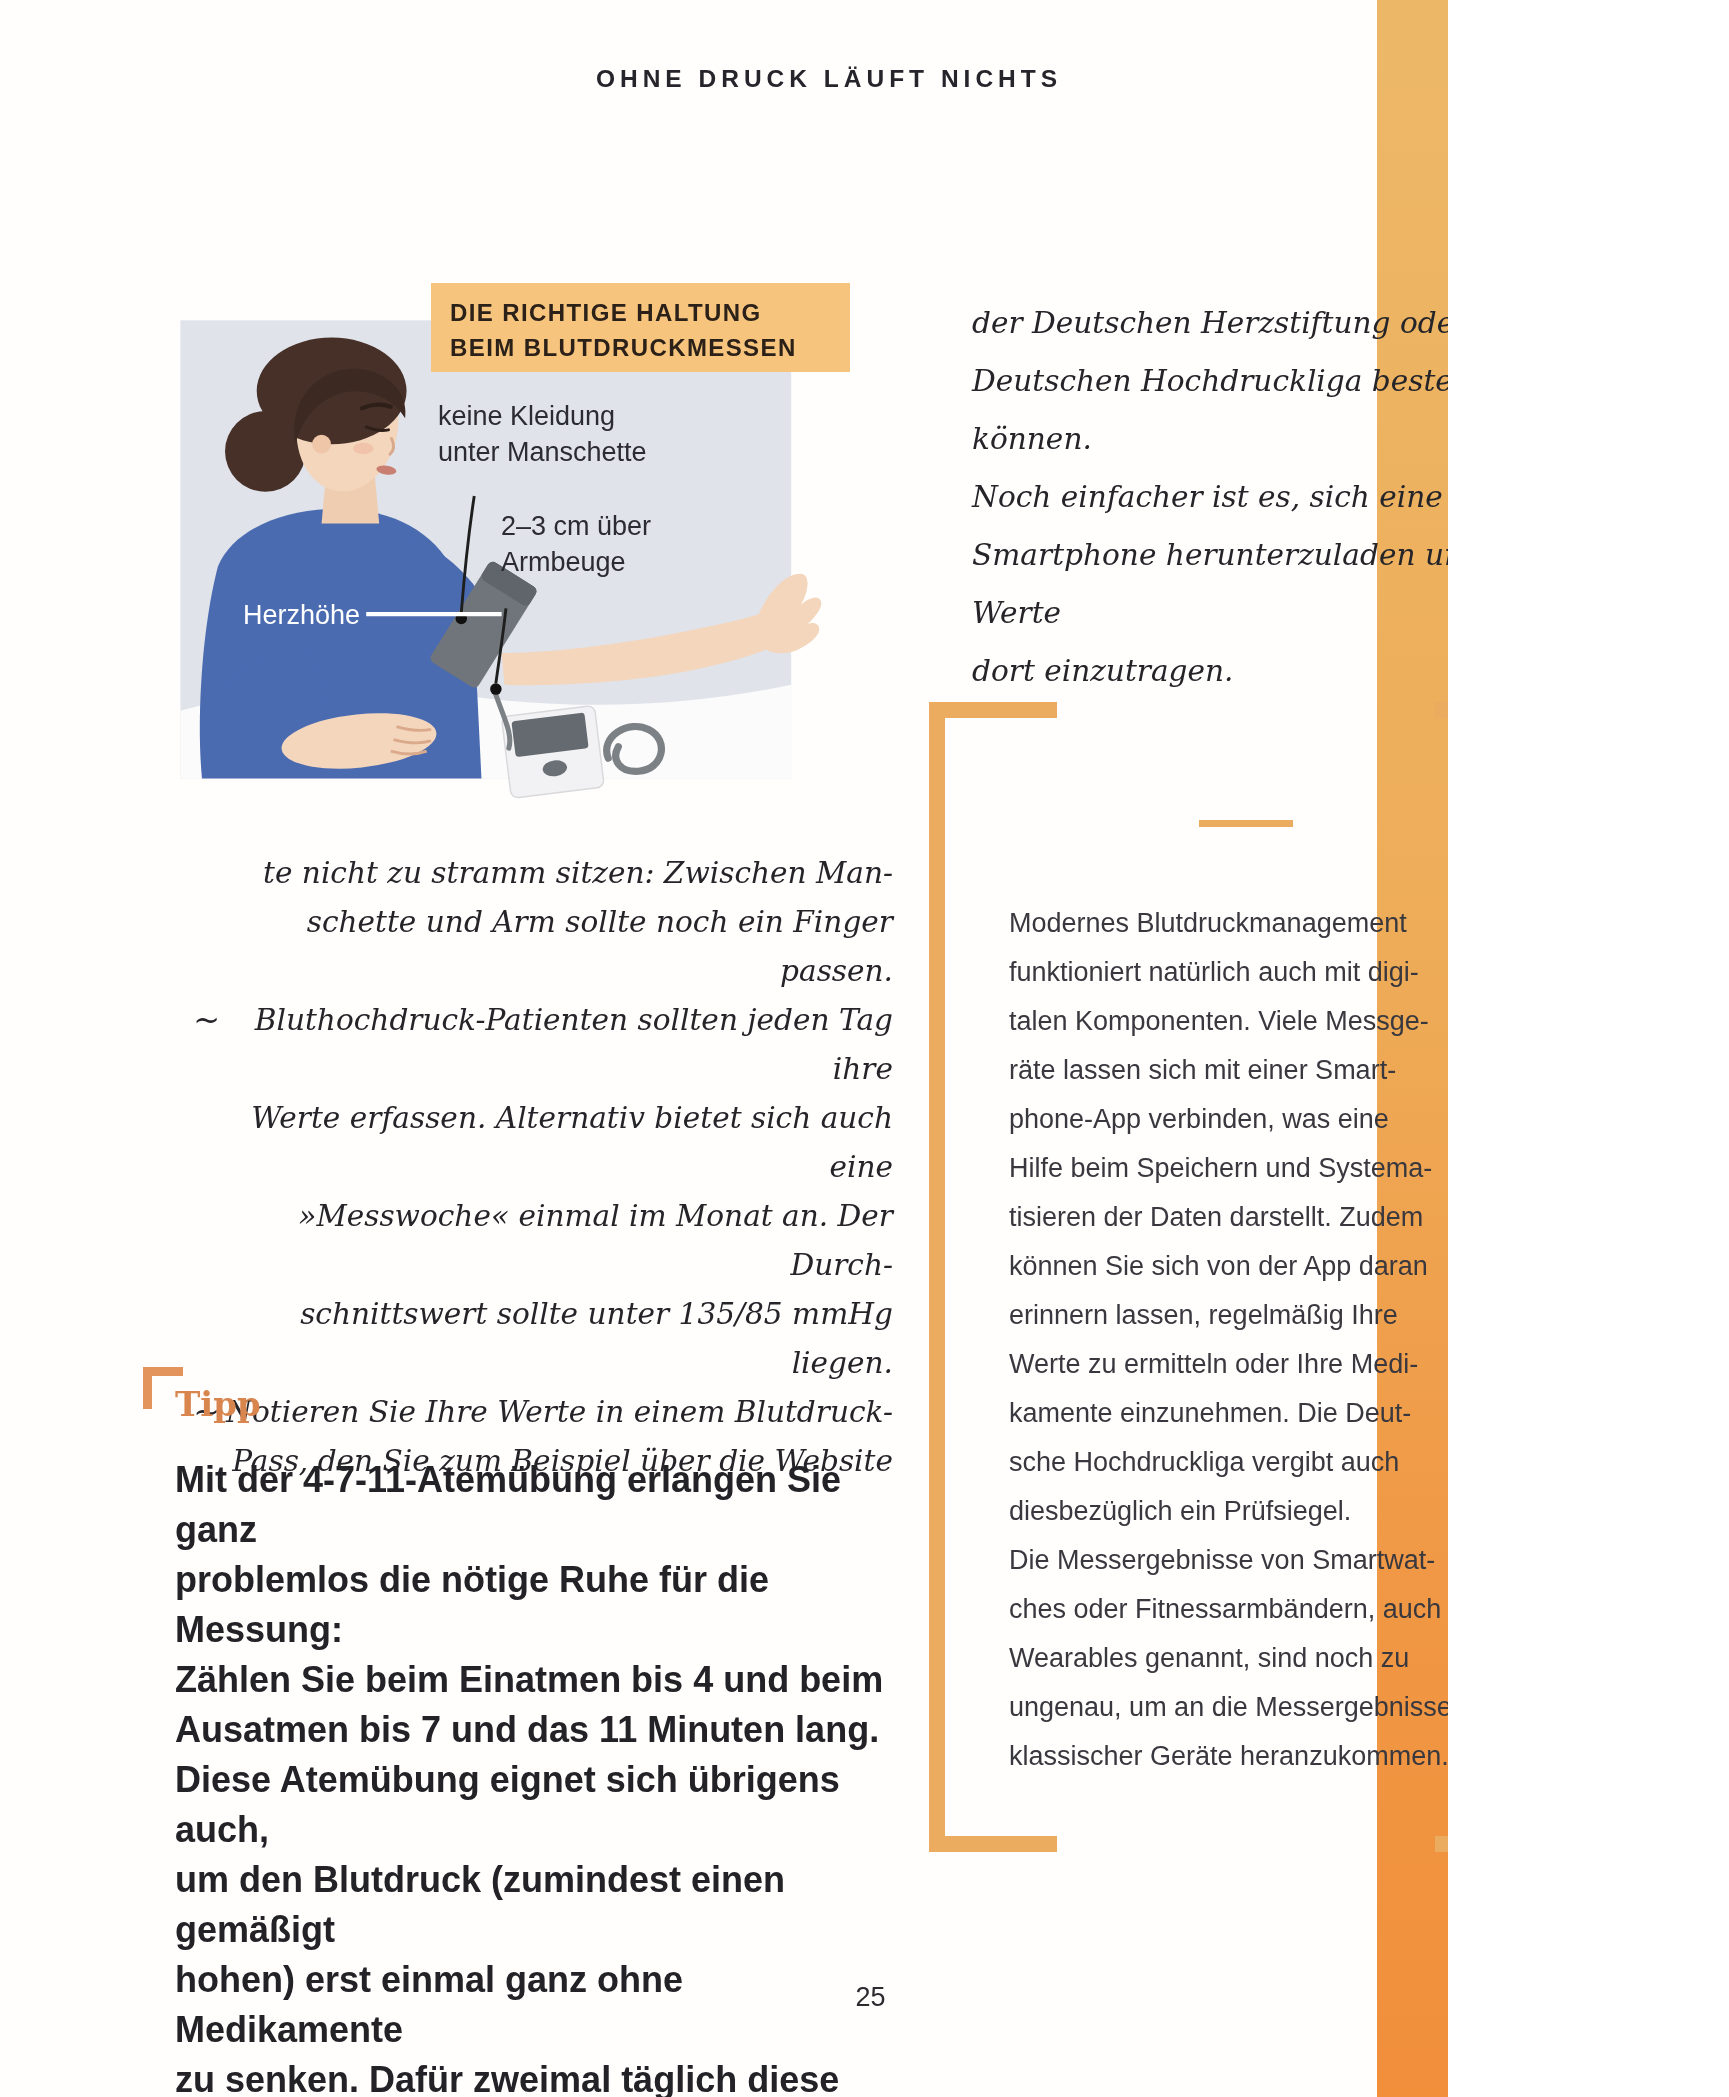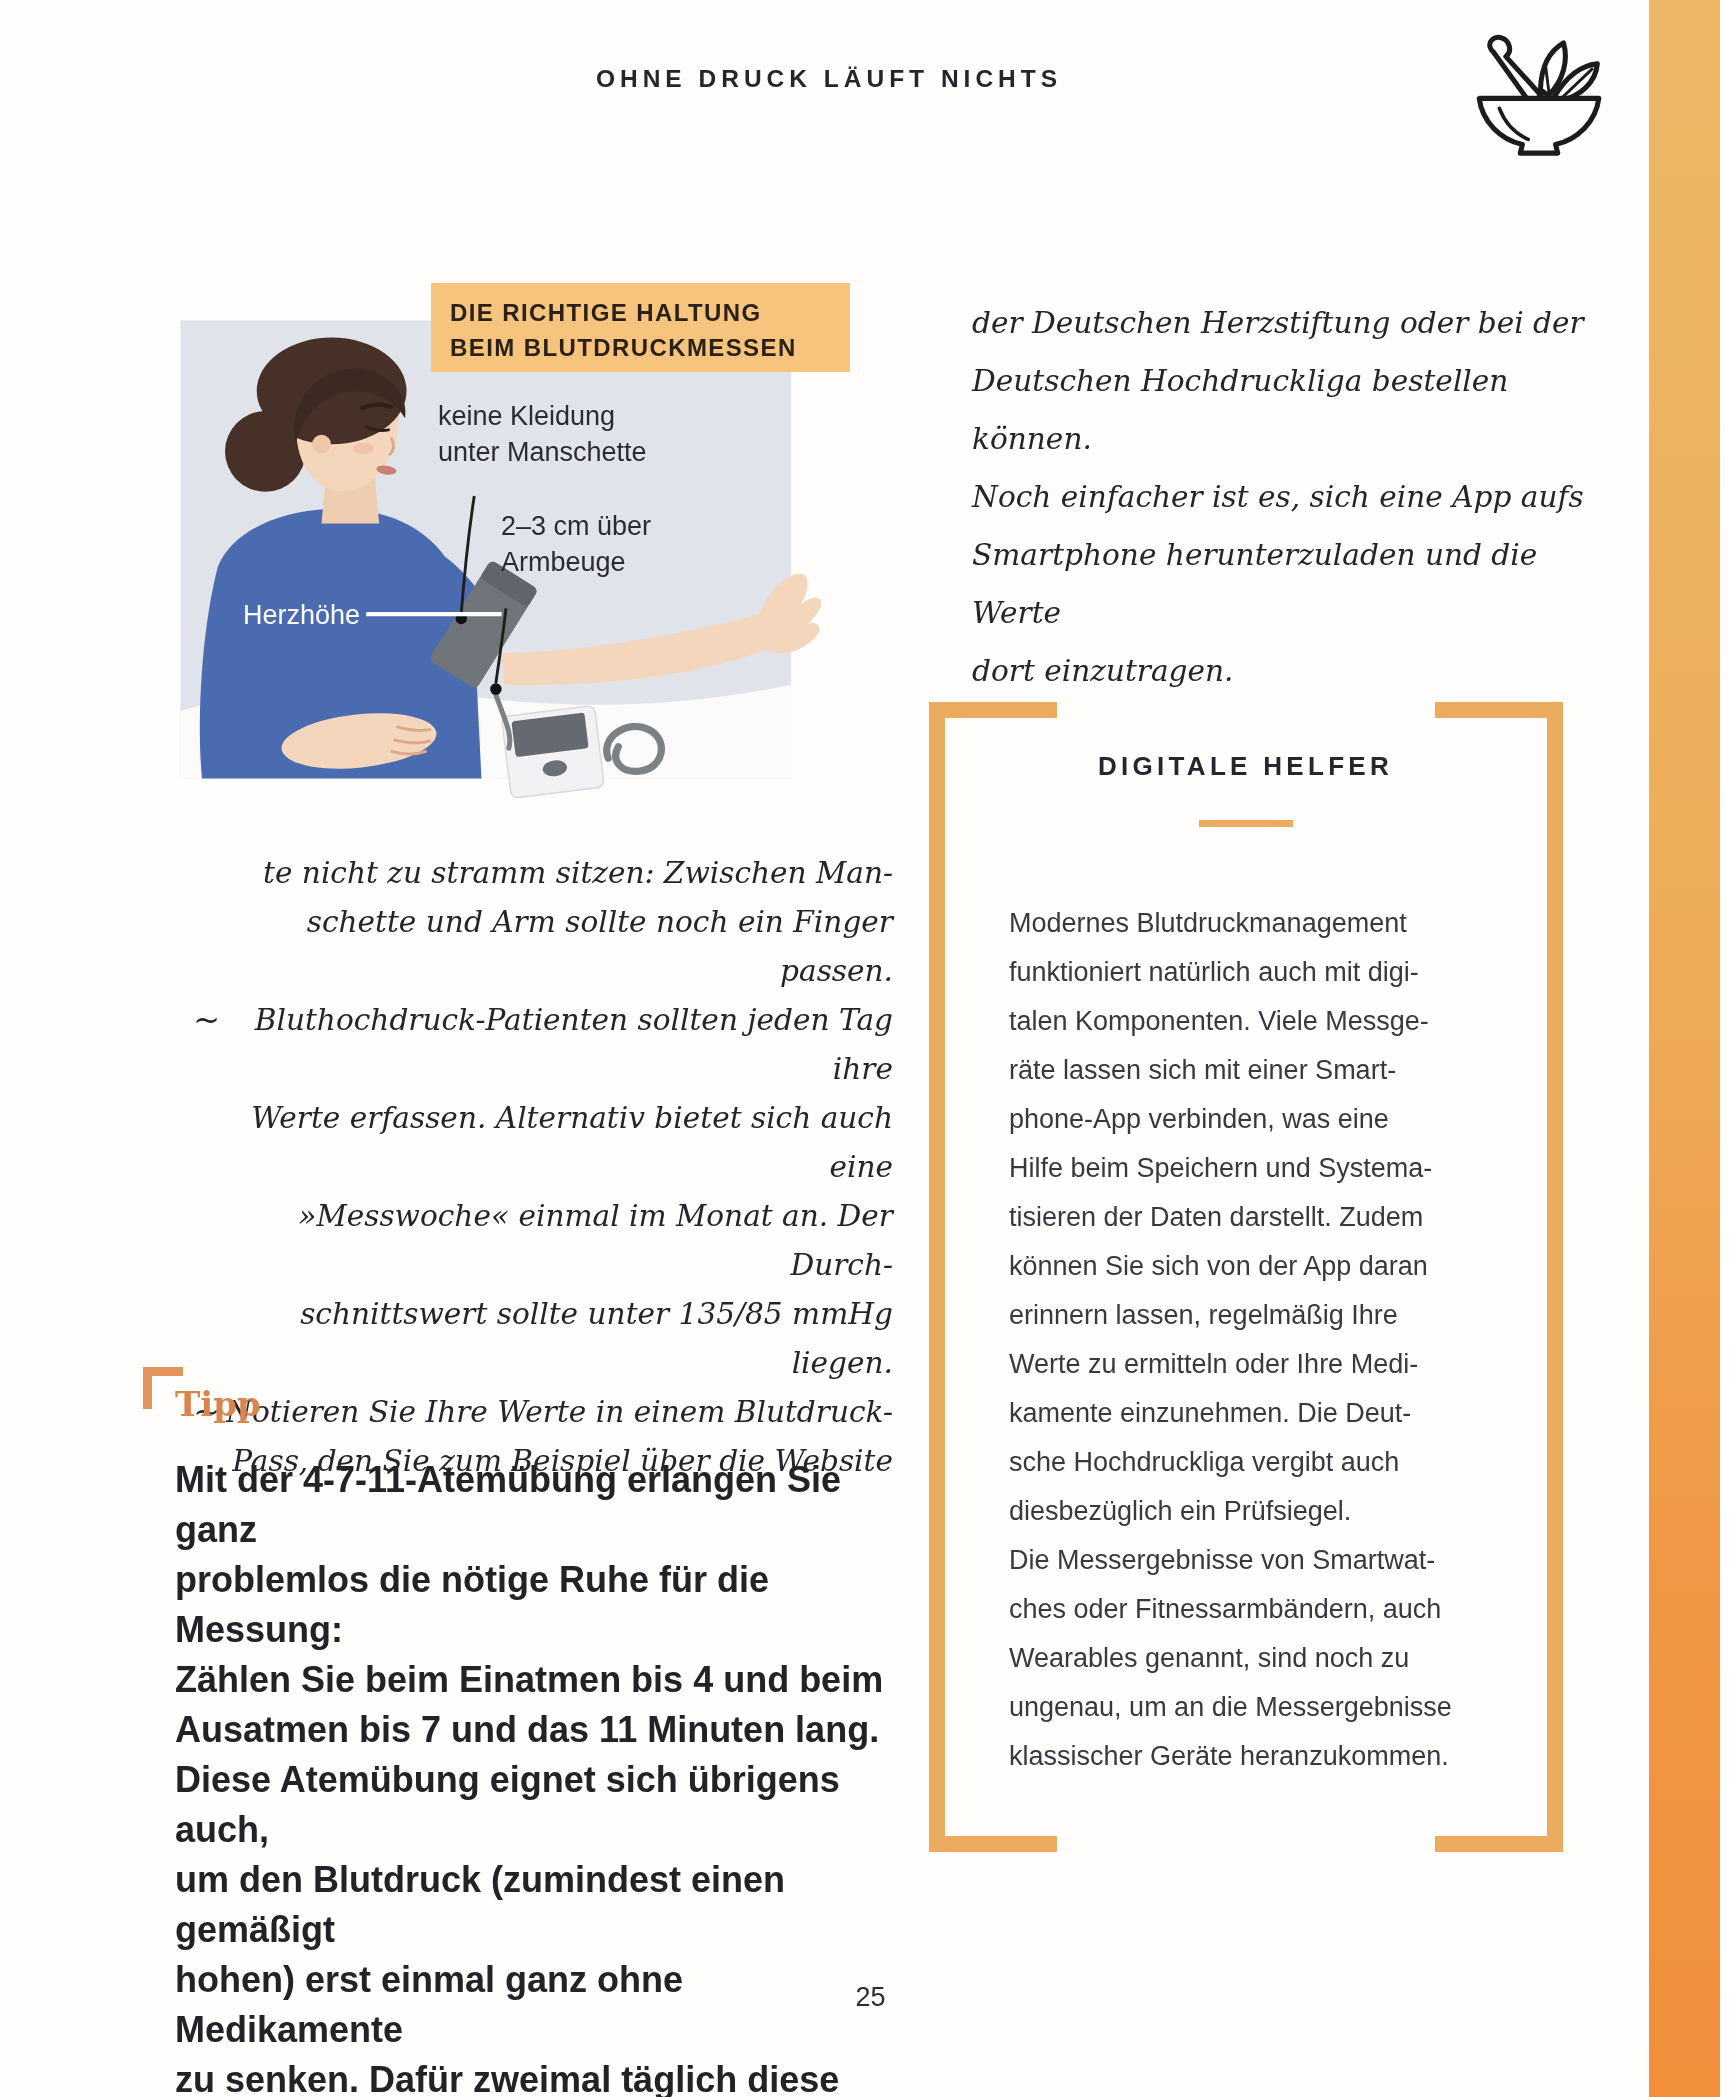--- a/index.html
+++ b/index.html
@@ -1,18 +1,18 @@
 <!DOCTYPE html>
 <html style="font-size:11.5px"><head>
 <meta charset="utf-8">
 <style>
   * { margin:0; padding:0; box-sizing:border-box; }
   html,body { background:#ffffff; }
   .page {
-    position:relative; width:1720px; height:2097px;
+    position:relative; width:1448px; height:2097px;
     background:#fffefd; overflow:hidden;
     font-family:"Liberation Sans", sans-serif;
     color:#26262b;
   }
   .ml { white-space:pre-line; }
 
   
   .header-title {
     position:absolute; top:65px; left:0; width:1658px;
     text-align:center; font-size:24.5px; font-weight:700;
@@ -189,21 +189,20 @@
 
   <div class="intro ml">der Deutschen Herzstiftung oder bei der
 Deutschen Hochdruckliga bestellen können.
 Noch einfacher ist es, sich eine App aufs
 Smartphone herunterzuladen und die Werte
 dort einzutragen.</div>
 
   <div class="digibox">
     <div class="bracket left"></div>
     <div class="bracket right"></div>
-    <div class="digibox-title">DIGITALE HELFER</div>
     <div class="digibox-rule"></div>
     <div class="digibox-body ml">Modernes Blutdruckmanagement
 funktioniert natürlich auch mit digi-
 talen Komponenten. Viele Messge-
 räte lassen sich mit einer Smart-
 phone-App verbinden, was eine
 Hilfe beim Speichern und Systema-
 tisieren der Daten darstellt. Zudem
 können Sie sich von der App daran
 erinnern lassen, regelmäßig Ihre

